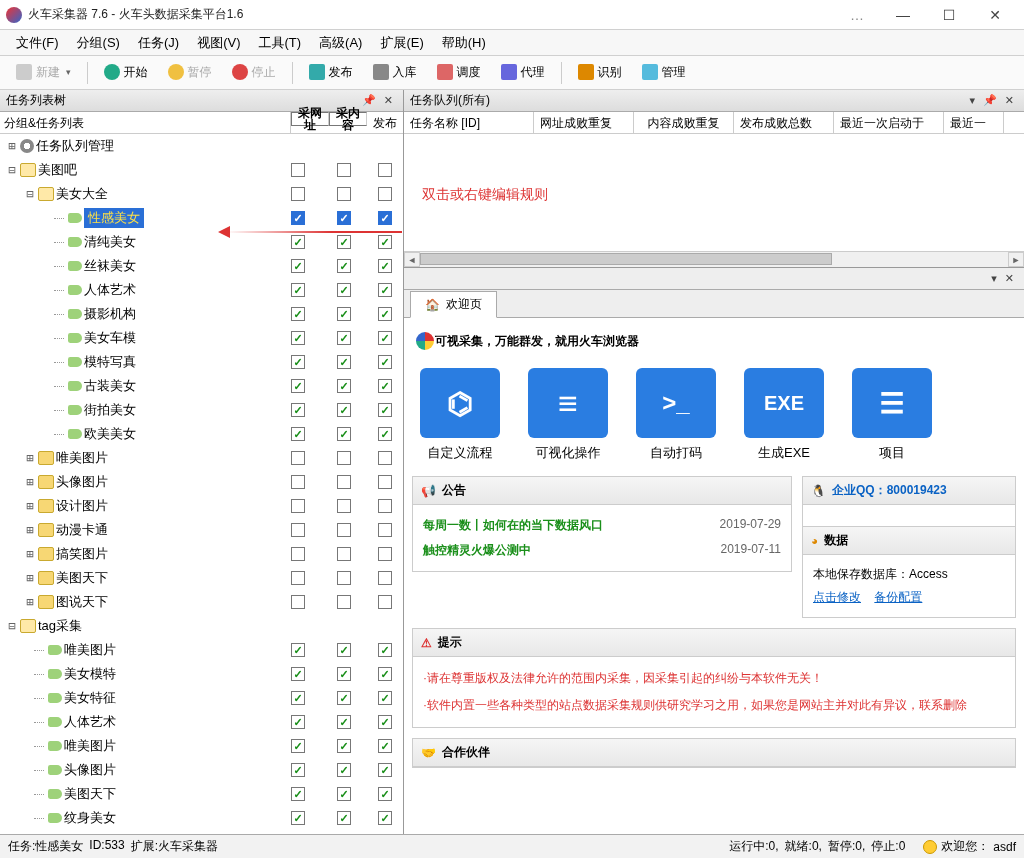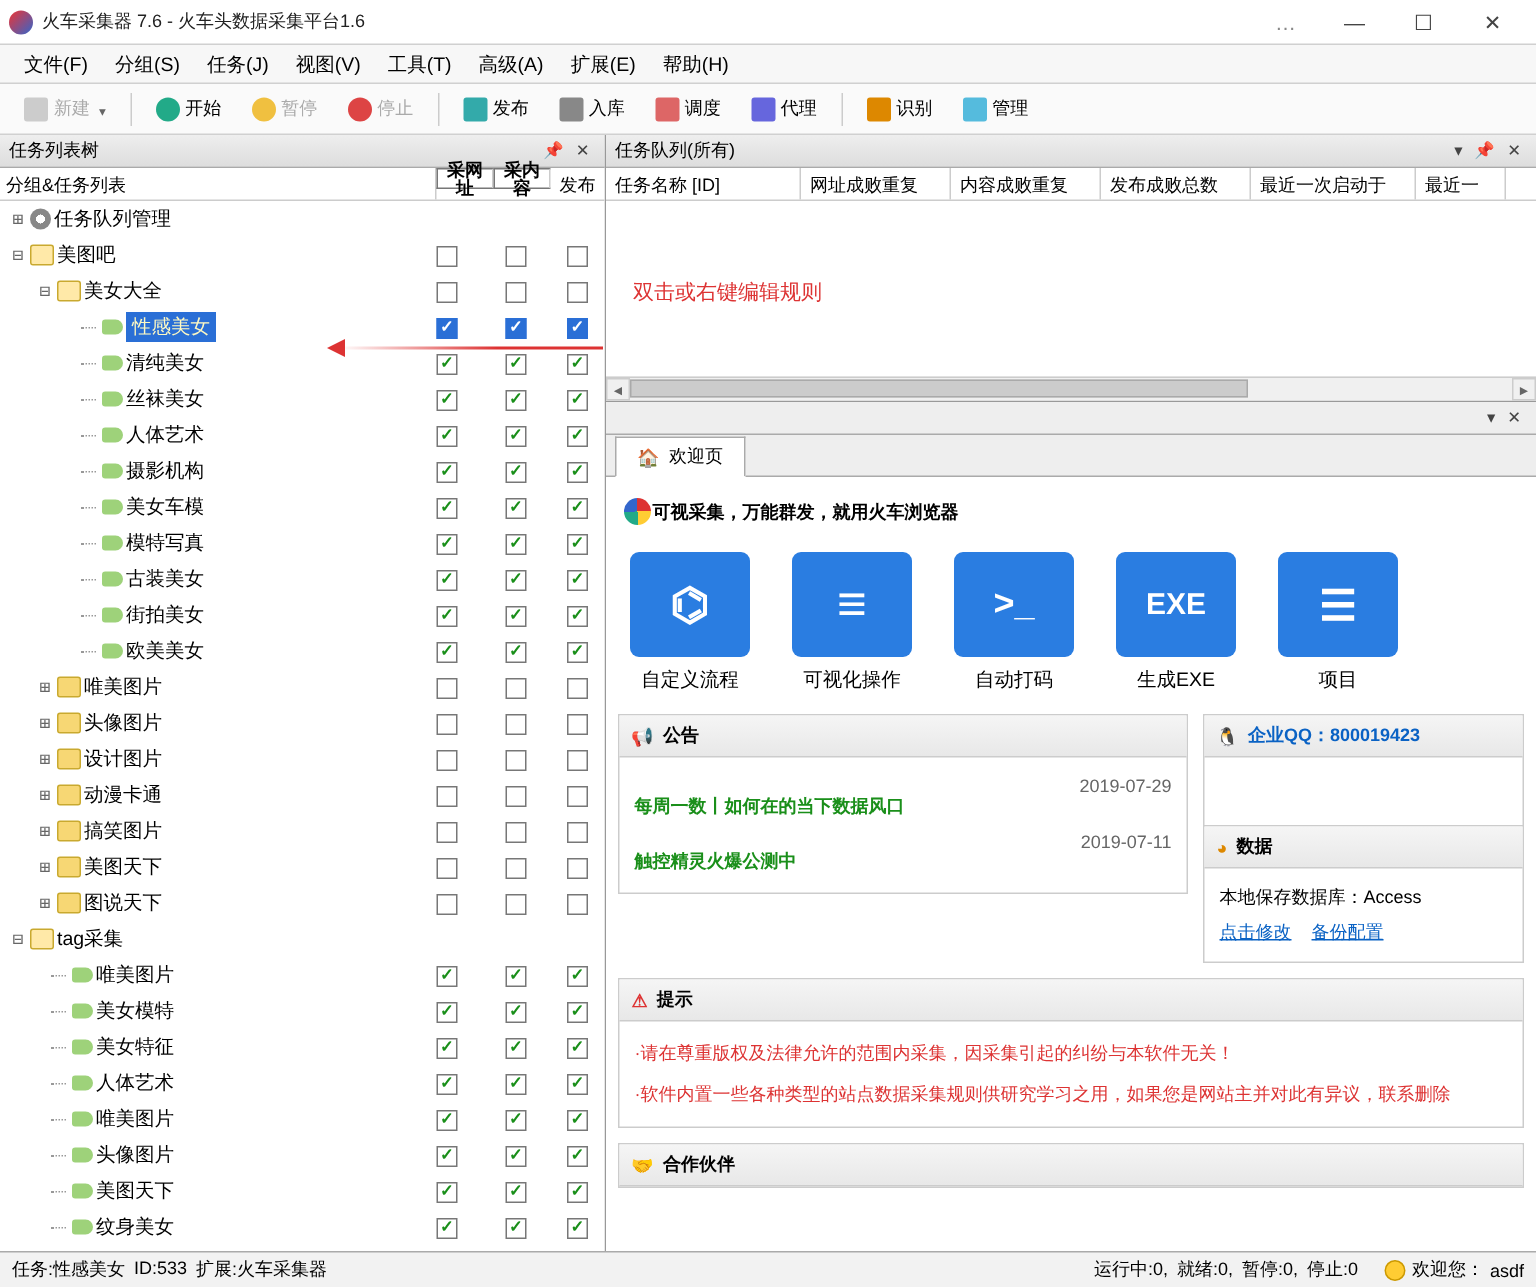--- a/index.html
+++ b/index.html
@@ -8,21 +8,21 @@
 .titlebar { height: 30px; background: #fff; display: flex; align-items: center; padding: 0 6px; border-bottom: 1px solid #d0d0d0; }
 .titlebar .app-icon { width: 16px; height: 16px; border-radius: 50%; background: linear-gradient(135deg,#e33,#36c); margin-right: 6px; }
 .titlebar .title { flex: 1; font-size: 12px; color: #222; }
 .titlebar .winbtn { width: 46px; height: 28px; display: flex; align-items: center; justify-content: center; color: #444; font-size: 14px; cursor: pointer; }
 .titlebar .winbtn.dots { color: #888; }
 
 .menubar { height: 26px; display: flex; align-items: center; padding: 0 8px; gap: 2px; background: #f7f7f7; border-bottom: 1px solid #d0d0d0; }
 .menubar .mitem { padding: 3px 8px; cursor: pointer; font-size: 13px; }
 
 .toolbar { height: 34px; display: flex; align-items: center; padding: 0 8px; gap: 4px; background: #fafafa; border-bottom: 1px solid #d0d0d0; }
-.toolbar .tbtn { display: flex; align-items: center; gap: 4px; padding: 4px 8px; cursor: pointer; font-size: 13px; border-radius: 2px; }
+.toolbar .tbtn { display: flex; gap: 4px; padding: 4px 8px; cursor: pointer; font-size: 13px; border-radius: 2px; }
 .toolbar .tbtn.disabled { color: #aaa; }
 .toolbar .sep { width: 1px; height: 22px; background: #ccc; margin: 0 4px; }
 .ticon { width: 16px; height: 16px; display: inline-block; border-radius: 2px; }
 .ticon.new { background: #ccc; } .ticon.play { background: #2a8; border-radius: 50%; } .ticon.pause { background: #f0c040; border-radius: 50%; }
 .ticon.stop { background: #d44; border-radius: 50%; } .ticon.pub { background: #3aa; } .ticon.in { background: #888; }
 .ticon.tune { background: #d66; } .ticon.proxy { background: #66d; } .ticon.rec { background: #d80; } .ticon.mgr { background: #5bd; }
 
 .main { flex: 1; display: flex; min-height: 0; }
 .left { width: 404px; border-right: 1px solid #999; display: flex; flex-direction: column; min-height: 0; }
 .right { flex: 1; display: flex; flex-direction: column; min-height: 0; }
@@ -35,21 +35,21 @@
 .col-hdr .c { border-right: 1px solid #ccc; padding: 3px 4px; font-size: 12px; }
 .col-hdr .c.name { flex: 1; }
 .col-hdr .c.cb { width: 38px; text-align: center; }
 .col-hdr .c.pub { width: 36px; text-align: center; border-right: none; }
 
 .tree { flex: 1; overflow-y: auto; background: #fff; }
 .tree-row { display: flex; align-items: center; height: 24px; }
 .tree-row .label { flex: 1; display: flex; align-items: center; gap: 2px; padding-left: 4px; white-space: nowrap; }
 .tree-row .cbcell { width: 46px; text-align: center; }
 .tree-row .cbcell.pub { width: 36px; }
-.tree-row.selected .label span.txt { background: #2a6fd6; color: #fef9c3; padding: 1px 4px; }
+.tree-row.selected .label span.txt { background: #2a6fd6; color: #fde047; padding: 1px 4px; }
 .tree-row .txt { font-size: 13px; }
 .cb { width: 14px; height: 14px; border: 1px solid #777; display: inline-flex; align-items: center; justify-content: center; font-size: 11px; line-height: 1; font-weight: bold; }
 .cb.off { color: transparent; }
 .cb.on { color: #1a8f1a; }
 .cb.sel { color: #fff; background: #2a6fd6; border-color: #2a6fd6; }
 .cb.hidden { visibility: hidden; }
 
 .tw { display: inline-block; width: 12px; text-align: center; color: #666; cursor: pointer; font-family: monospace; }
 .dots-line { display:inline-block; width:10px; border-bottom:1px dotted #999; margin-right:2px; }
 .folder { width: 16px; height: 14px; background: #f7d774; border: 1px solid #c9a92f; border-radius: 2px; display: inline-block; }
@@ -80,21 +80,21 @@
 .feature .fic.f5::after { content:'☰'; font-size: 28px; }
 .feature .flabel { font-size: 13px; }
 
 .cards { display: flex; gap: 10px; }
 .card { border: 1px solid #ccc; background: #fff; }
 .card.left-card { flex: 1; }
 .card.right-card { width: 214px; }
 .card-hdr { background: linear-gradient(#f5f5f5,#e8e8e8); border-bottom: 1px solid #ccc; padding: 5px 8px; font-weight: bold; font-size: 13px; display: flex; align-items: center; gap: 6px; }
 .card-body { padding: 8px 10px; font-size: 13px; }
 .notice-row { display: flex; justify-content: space-between; padding: 4px 0; }
-.notice-row a { color: #1a8f1a; font-weight: bold; text-decoration: none; margin-top: 12px; }
+.notice-row a { color: #1a8f1a; font-weight: bold; text-decoration: none; }
 .notice-row .date { color: #666; }
 .qq { color: #0a62c4; font-weight: bold; }
 .data-line { padding: 3px 0; }
 .link { color: #0a62c4; text-decoration: underline; cursor: pointer; margin-right: 10px; }
 .tips p { color: #d33; padding: 4px 0; line-height: 1.6; }
 
 .statusbar { height: 24px; border-top: 1px solid #aaa; background: #f2f2f2; display: flex; align-items: center; padding: 0 8px; gap: 18px; font-size: 12px; }
 .statusbar .s-left { flex: 1; display: flex; gap: 6px; }
 .statusbar .s-mid { display: flex; gap: 6px; }
 .user-icon { width: 14px; height: 14px; background: #fc3; border-radius: 50%; display: inline-block; border: 1px solid #c90; }
@@ -526,21 +526,21 @@
       <div class="panel-hdr">
         <span>任务队列(所有)</span>
         <span class="spacer"></span>
         <span class="pbtn">▾</span>
         <span class="pbtn">📌</span>
         <span class="pbtn">✕</span>
       </div>
       <div class="grid-hdr" id="grid-hdr">
           <div class="gc" style="width: 130px;">任务名称 [ID]</div>
           <div class="gc" style="width: 100px;">网址成败重复</div>
-          <div class="gc" style="width: 100px;">内容成败重复</div>
+          <div class="gc" style="width: 100px; text-align: center;">内容成败重复</div>
           <div class="gc" style="width: 100px;">发布成败总数</div>
           <div class="gc" style="width: 110px;">最近一次启动于</div>
           <div class="gc" style="width: 60px;">最近一</div>
         </div>
       <div class="grid-body">
         <div class="grid-hint">双击或右键编辑规则</div>
       </div>
       <div class="scrollbar-h">
         <div class="sbtn">◄</div>
           <div class="strack">

